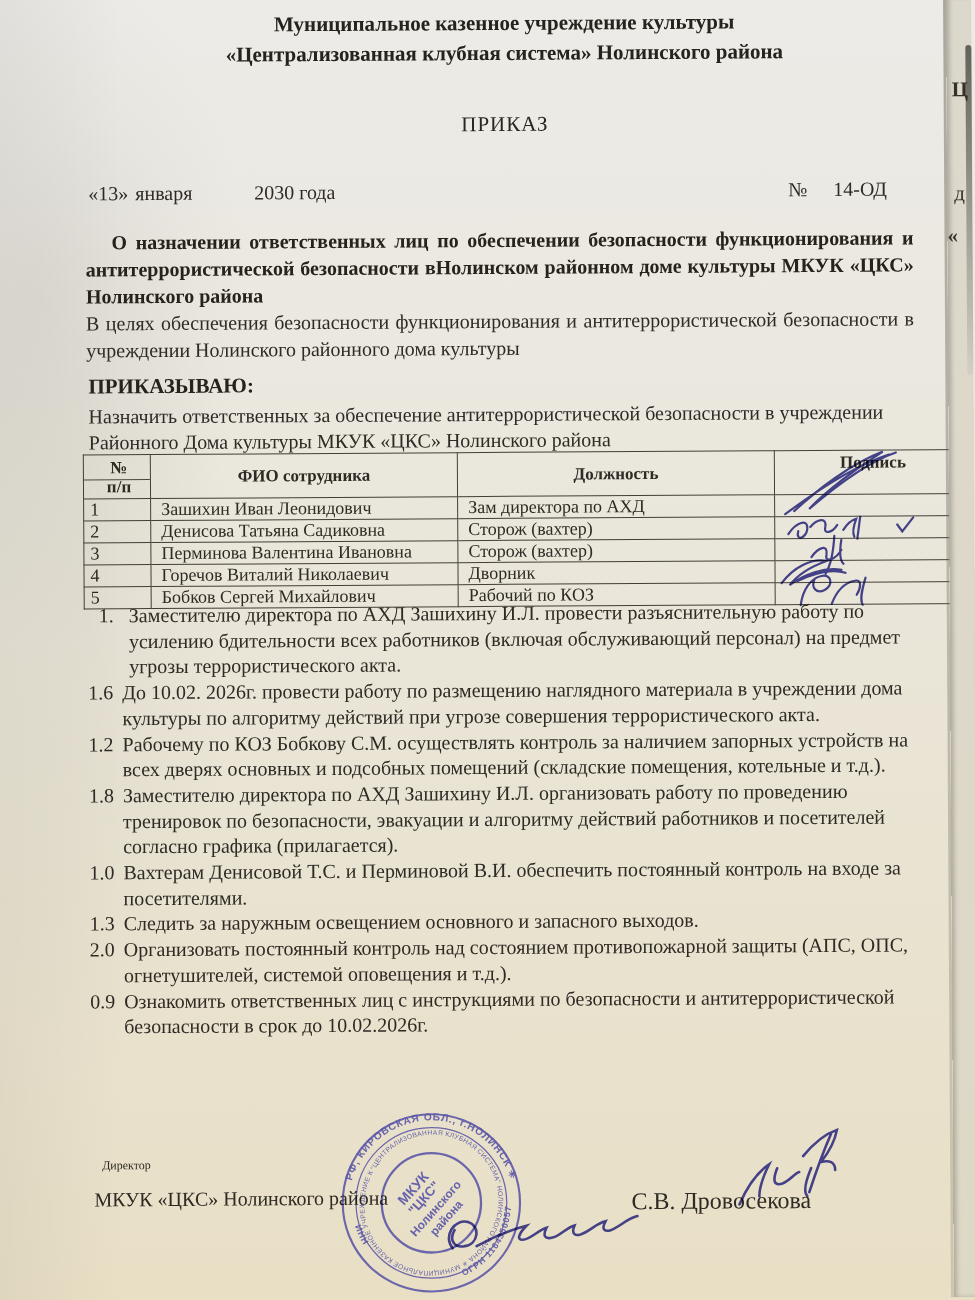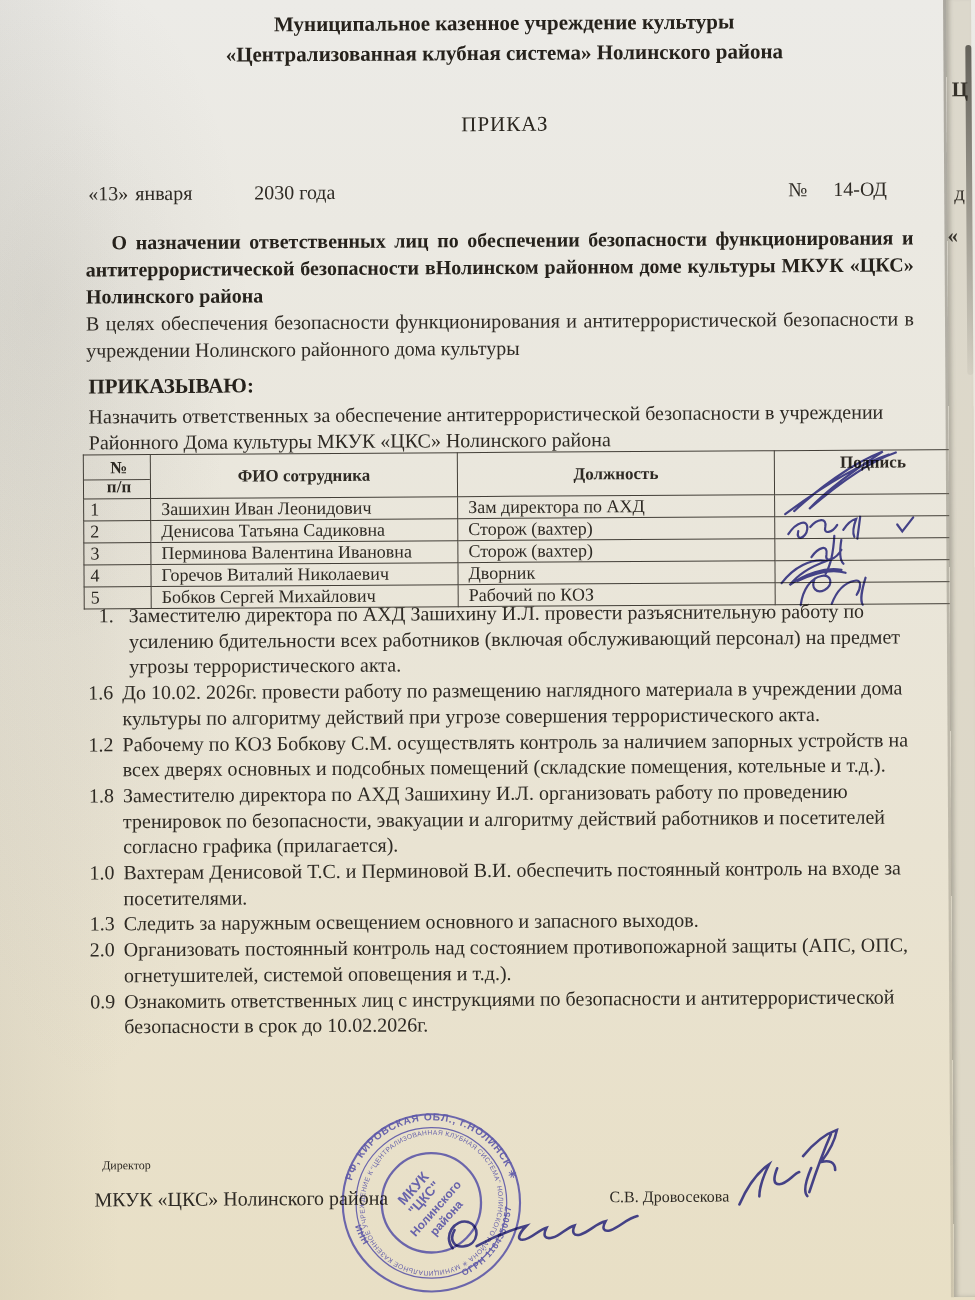--- a/index.html
+++ b/index.html
@@ -41,21 +41,21 @@
   .hdr-split{position:relative;}
   .hdr-split:after{content:"";position:absolute;left:0;right:0;top:24px;height:0;border-top:1.2px solid #4a463f;}
   .items{left:88px;top:601px;width:836px;font-size:20px;line-height:25.7px;}
   .item{display:flex;}
   .item .inum{flex:0 0 34px;}
   .item .itext{flex:1;}
   .item.first{padding-left:11px;}
   .item.first .inum{flex-basis:30px;}
   .signoff-1{left:91px;top:1156px;font-size:12px;margin-left:8px;}
   .signoff-2{left:91px;top:1186px;font-size:20px;}
-  .signoff-name{left:606px;top:1189px;font-size:16px;}
+  .signoff-name{left:628px;top:1189px;font-size:24px;}
   .stamp-wrap{left:317px;top:1105px;width:222px;height:195px;mix-blend-mode:multiply;opacity:.9;}
   .ink{position:absolute;inset:0;width:975px;height:1300px;pointer-events:none;mix-blend-mode:multiply;}
   .fold{left:947px;top:0;width:3px;height:1300px;background:linear-gradient(180deg,rgba(105,100,88,.5),rgba(125,120,105,.25));}
   .second-page{left:950px;top:0;width:25px;height:1300px;background:linear-gradient(180deg,#dcd8cc,#ded8c6);box-shadow:inset 3px 0 4px rgba(90,86,76,.35);}
   .dark-edge{left:969px;top:48px;width:6px;height:330px;background:linear-gradient(180deg,rgba(60,58,52,.75),rgba(60,58,52,.05));border-radius:3px;}
   .frag{position:absolute;font-weight:bold;font-size:21px;color:#35312a;}
   .frag1{left:955px;top:80px;}
   .frag2{left:957px;top:184px;font-weight:normal;}
   .frag3{left:950px;top:226px;font-weight:bold;}
 </style>

